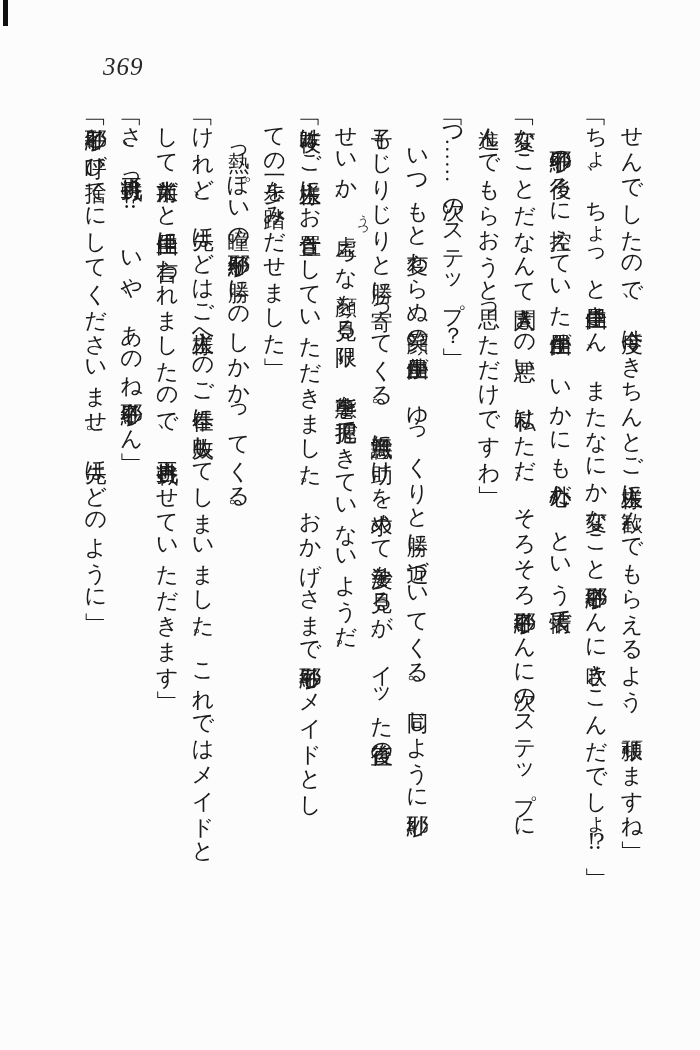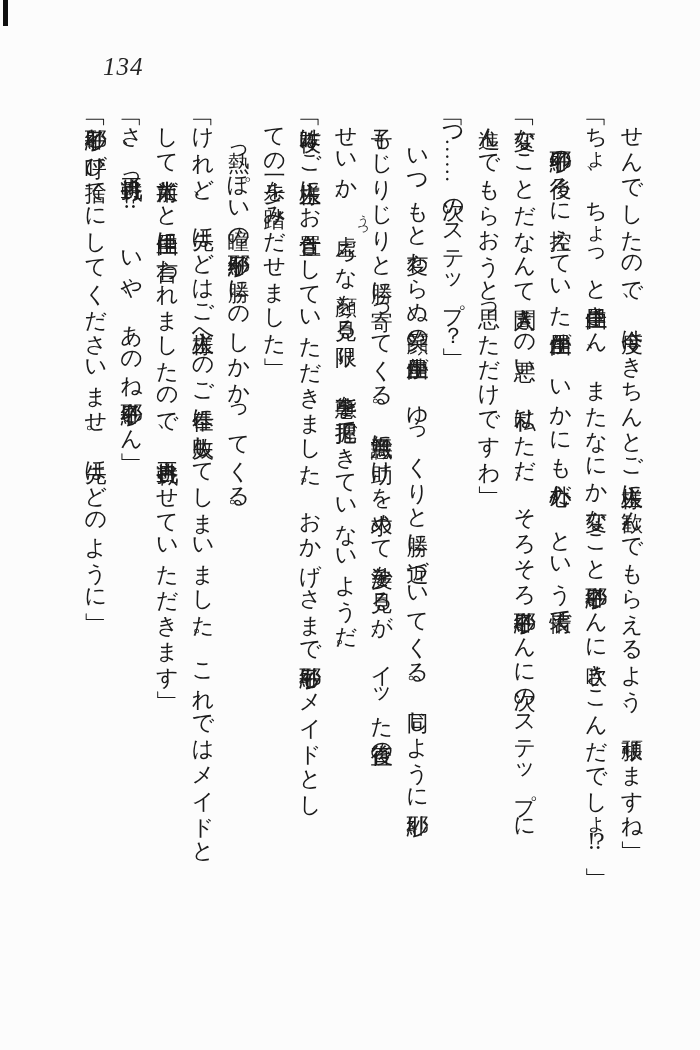--- a/index.html
+++ b/index.html
@@ -66,21 +66,21 @@
     color: #1b1b1b;
   }
 </style>
 </head>
 <body>
 
 <div class="page">
 
   <div class="scan-artifact"></div>
 
-  <div class="page-number">134</div>
+  <div class="page-number">369</div>
 
   <div class="text-block">
 
     <p>せんでしたので、今度はきちんとご主人様に歓んでもらえるよう、頑張りますね」</p>
 
     <p>「ちょ、ちょっと由佳里さん、またなにか変なこと紗耶子さんに吹きこんだでしょ⁉」</p>
 
     <p class="indent">紗耶子の後ろに控えていた由佳里が、いかにも心外だ、という表情で、</p>
 
     <p>「変なことだなんて人聞きの悪い。私はただ、そろそろ紗耶子さんに次のステップに

